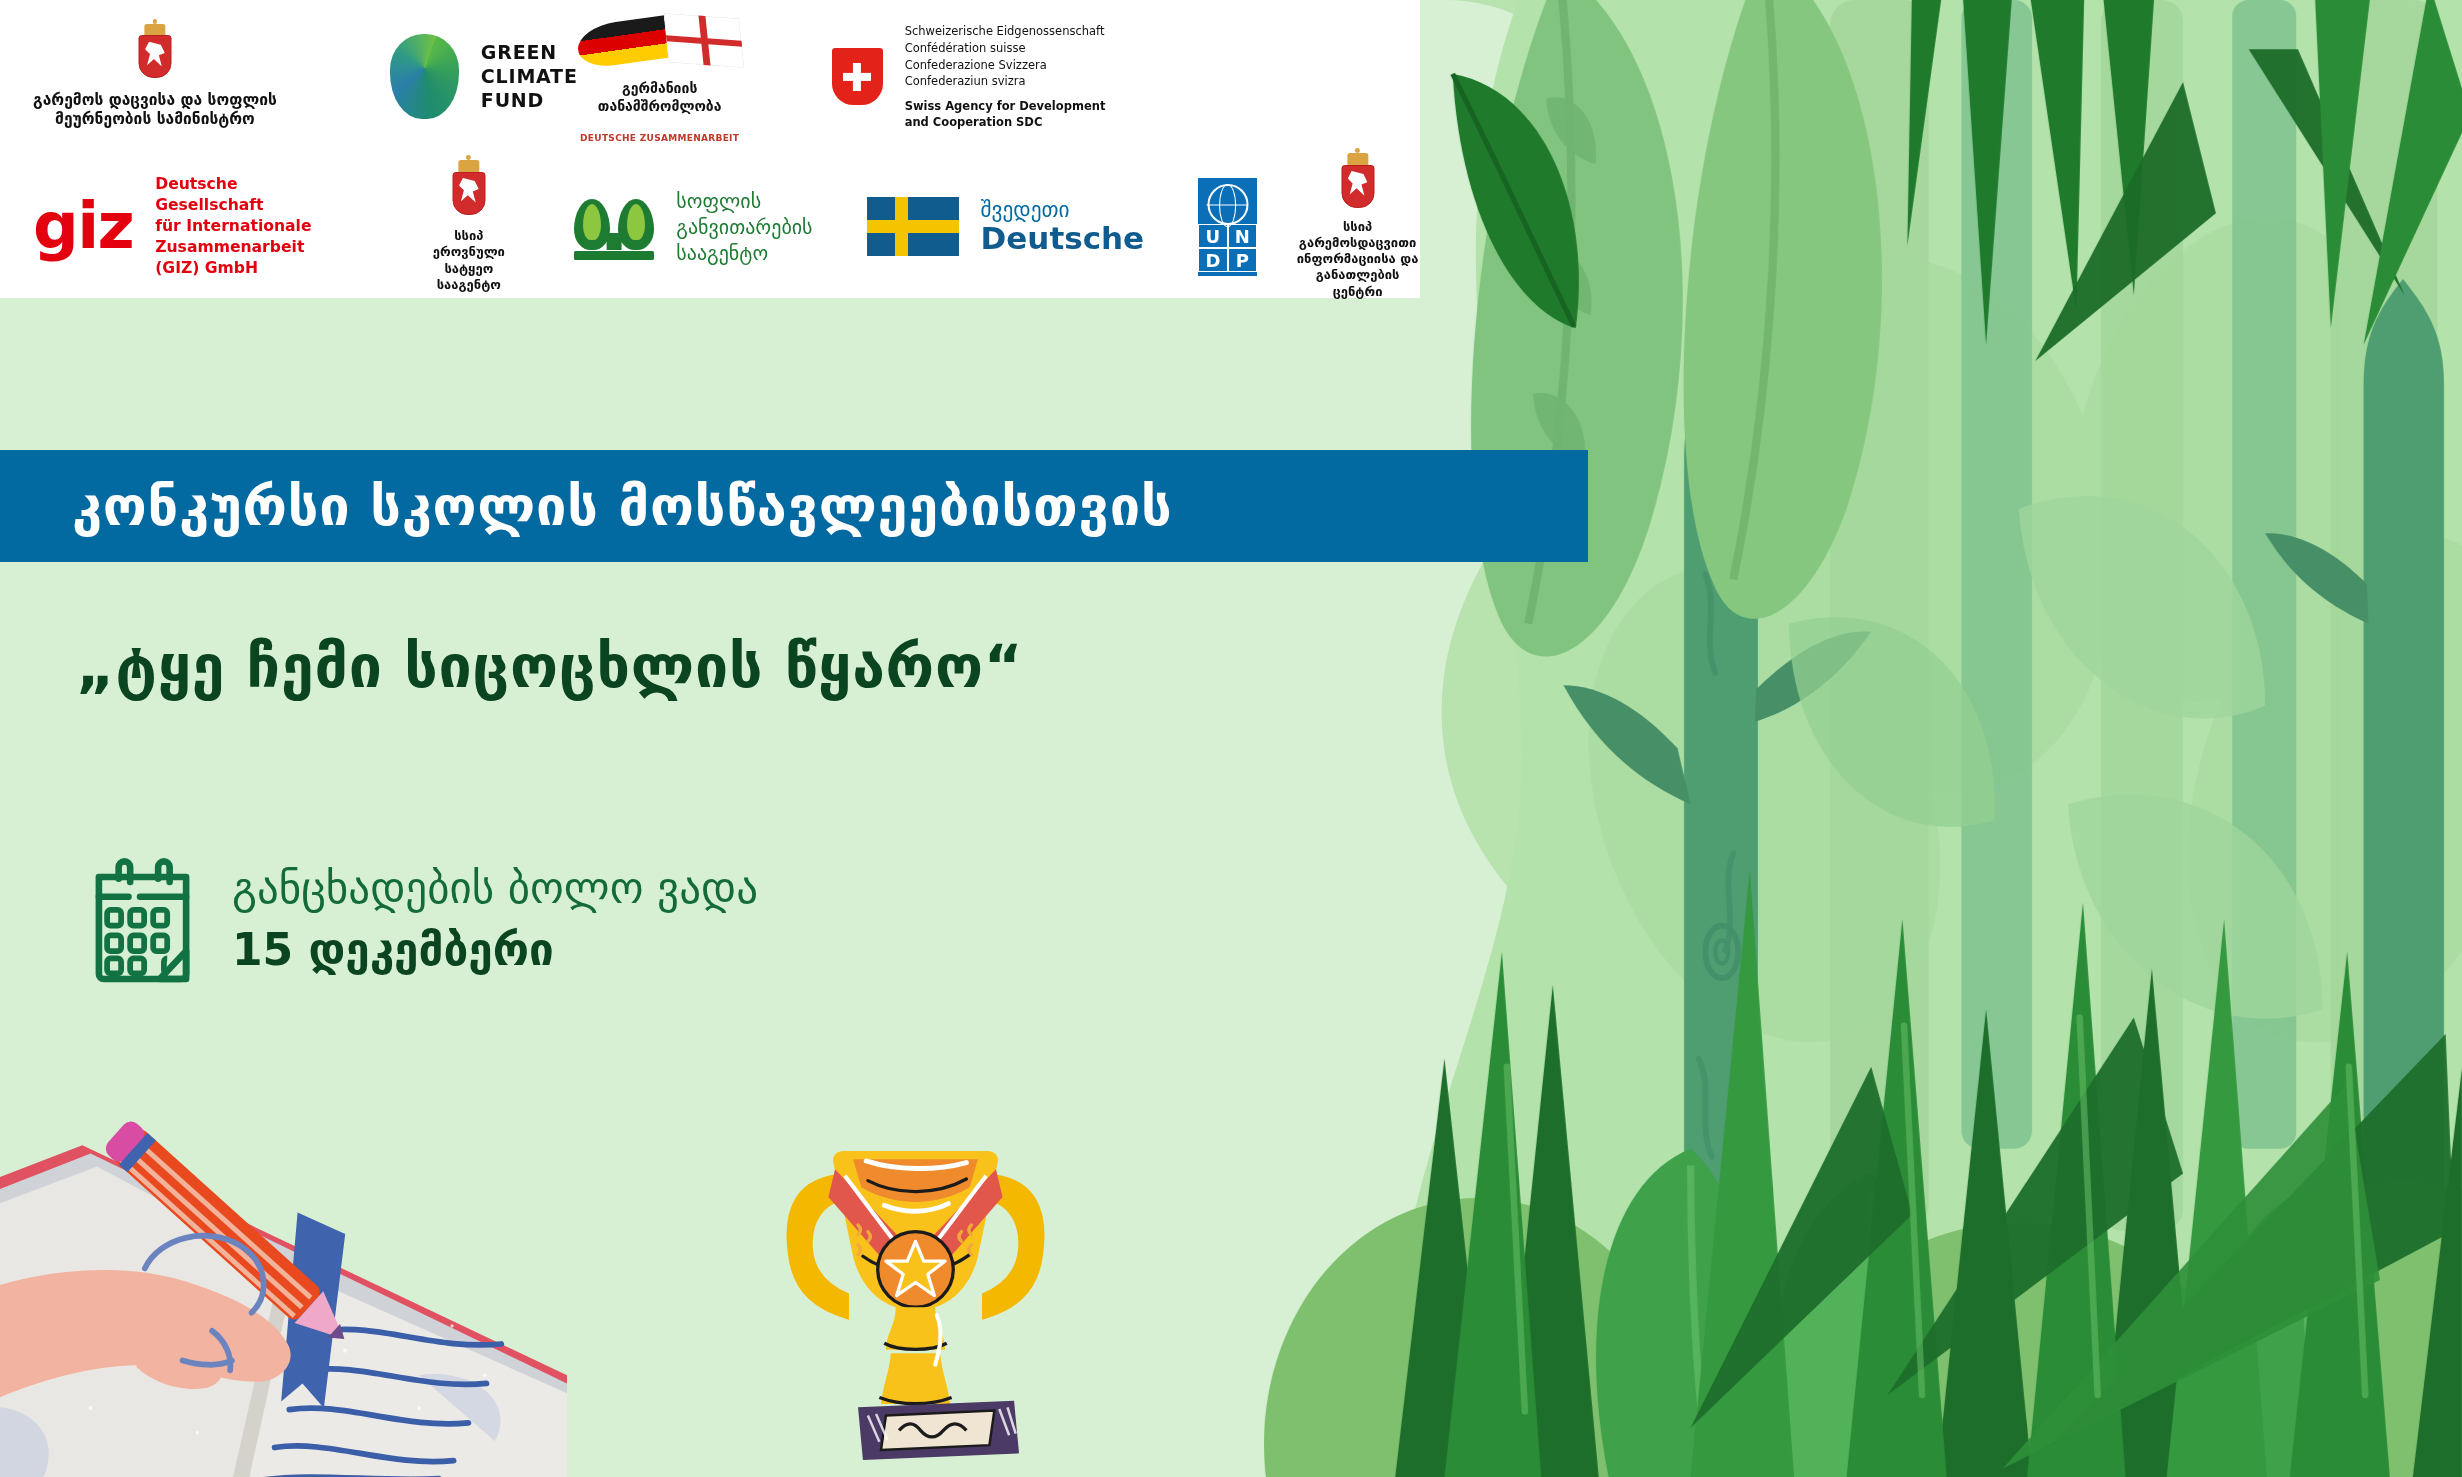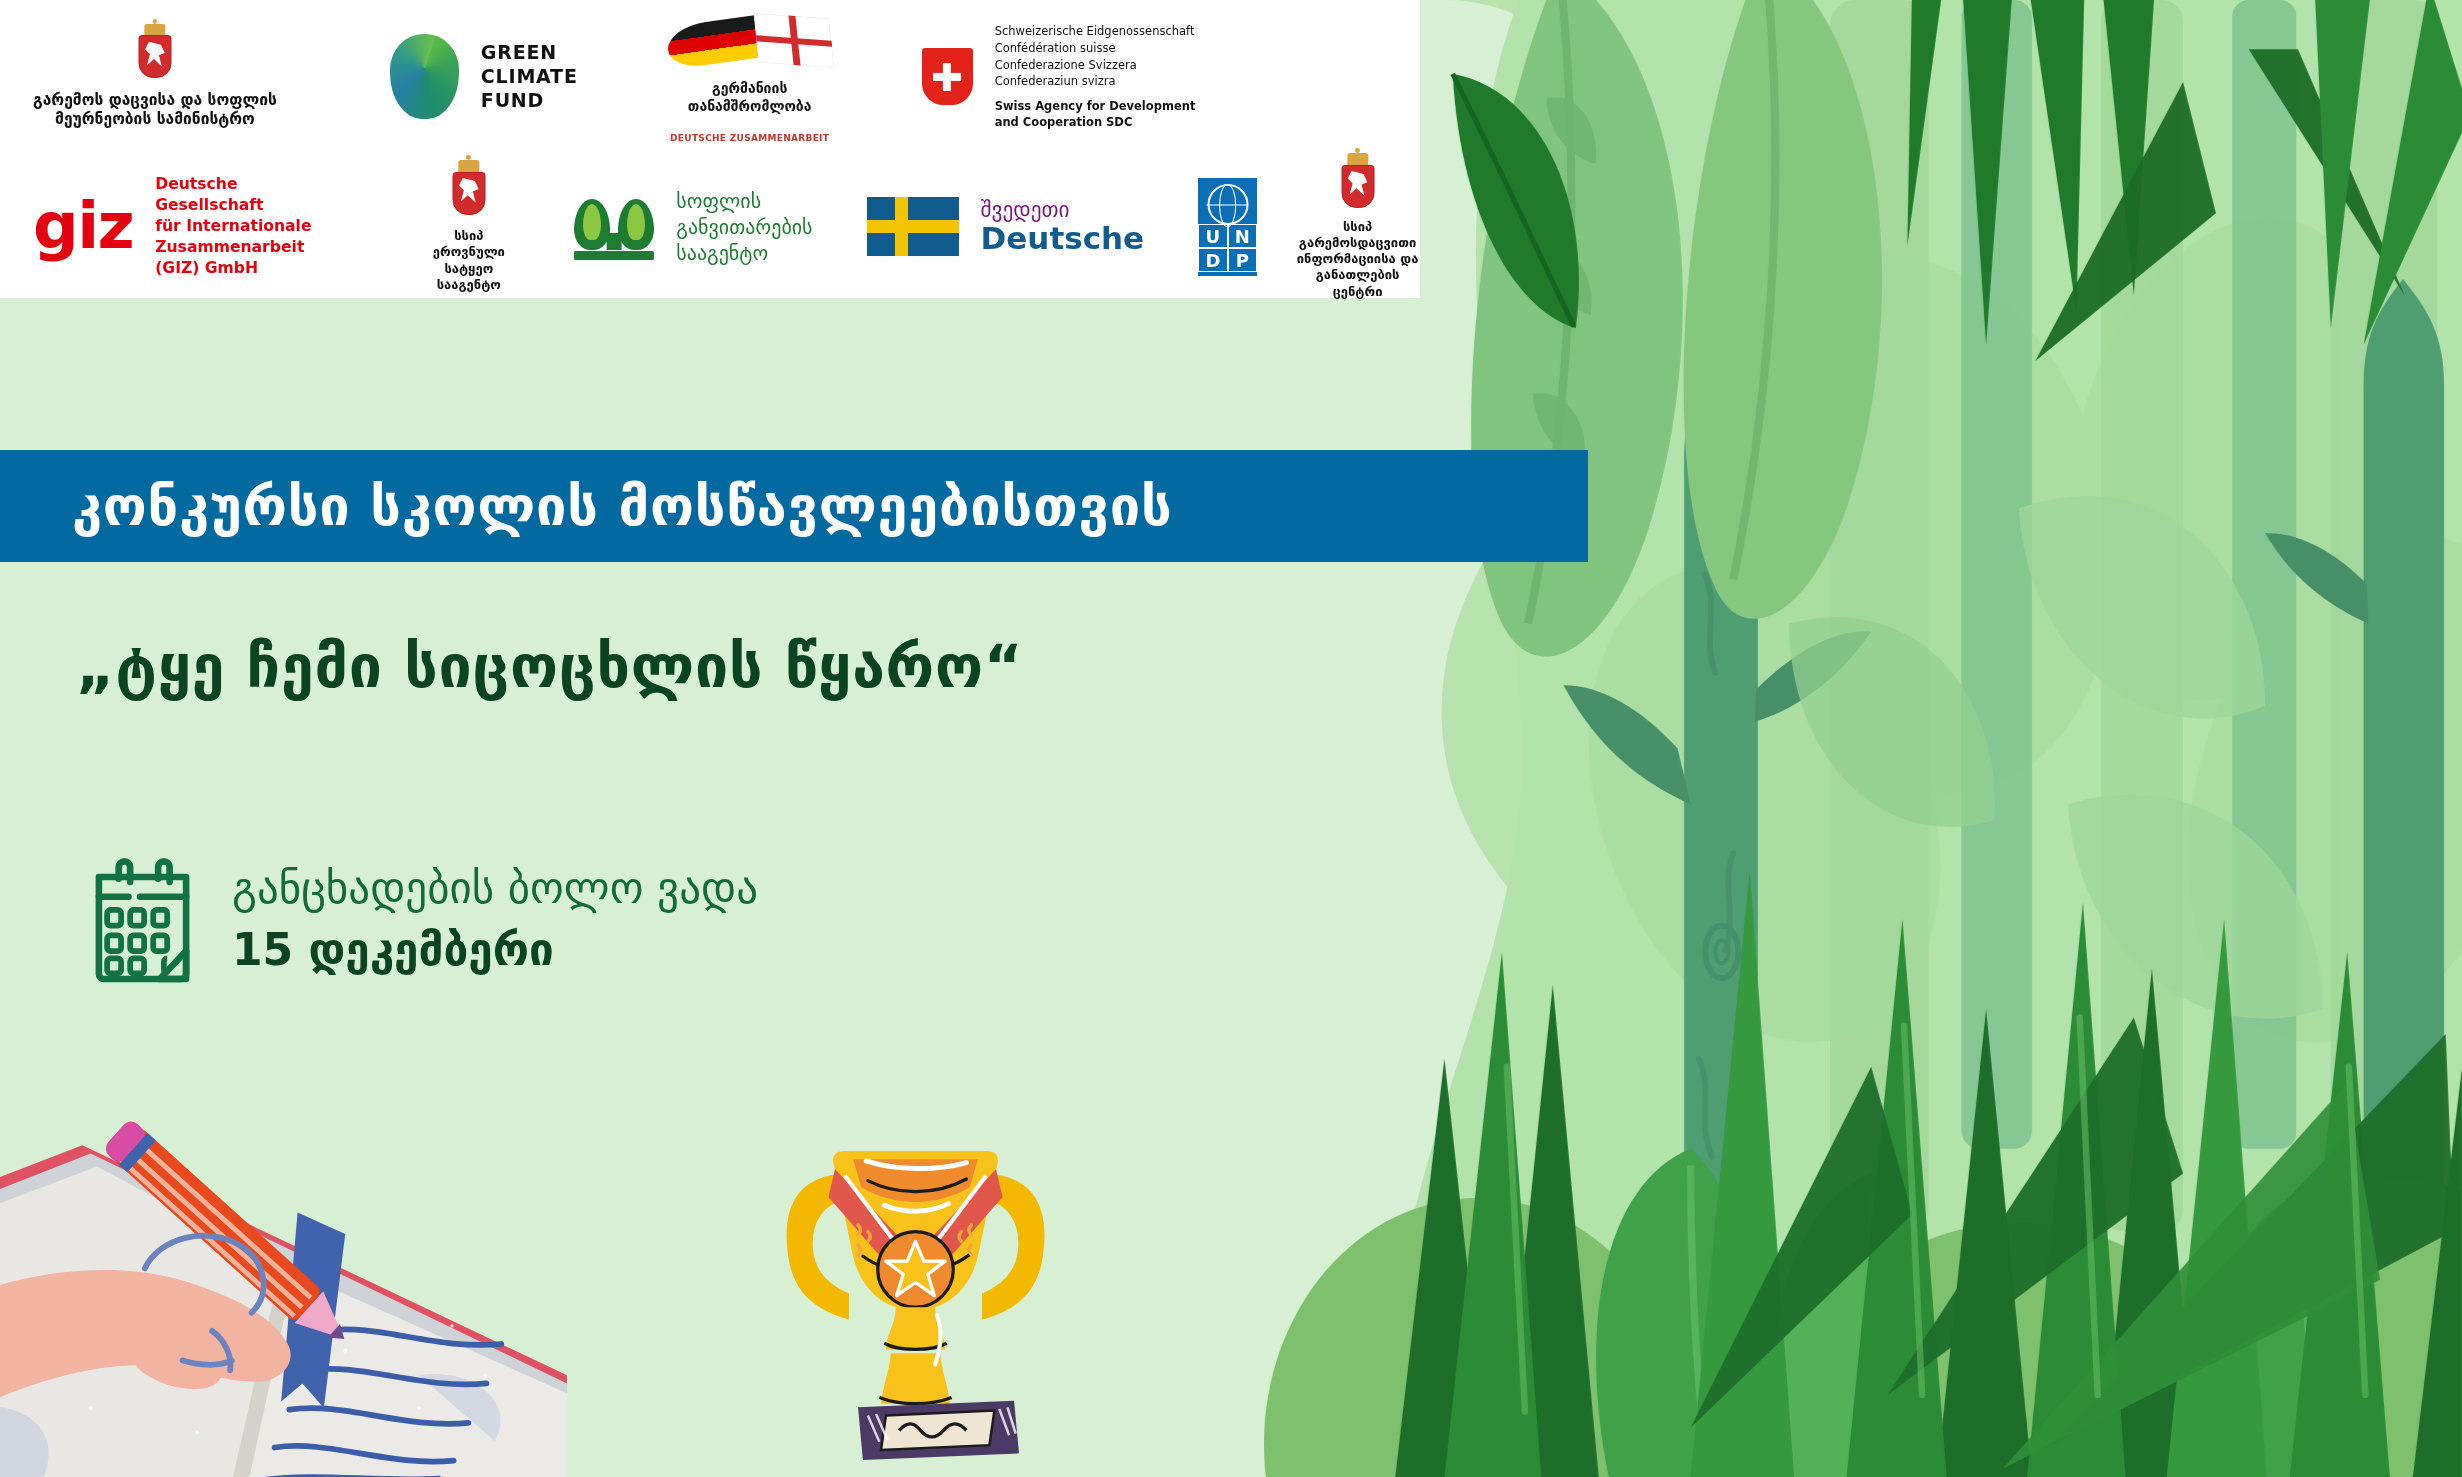--- a/index.html
+++ b/index.html
@@ -128,21 +128,21 @@
     width:14.8px;height:16.4px;background:#1e7b32;
   }
   .trees-mark .ground{
     position:absolute;left:0;bottom:0;width:80px;height:9px;background:#1e7b32;border-radius:1.6px;
   }
 
   
   .se-flag{position:relative;width:92px;height:59px;background:#115c8e;}
   .se-flag:before{content:"";position:absolute;left:28px;top:0;width:13px;height:100%;background:#f5c400;}
   .se-flag:after{content:"";position:absolute;left:0;top:23px;width:100%;height:13px;background:#f5c400;}
-  .se-t1{color:#701a75;font-size:21.3px;line-height:1.1;}
+  .se-t1{color:#0369a1;font-size:21.3px;line-height:1.1;}
   .se-t2{color:#115c8e;font-size:31px;font-weight:700;line-height:1.1;}
 
   
   .undp{width:59px;height:98px;background:#0b6fb8;position:relative;color:#fff;}
   .undp .globe{
     position:absolute;top:6.6px;left:50%;transform:translateX(-50%);
     width:41px;height:41px;border-radius:50%;border:2.5px solid #fff;
   }
   .undp .globe:before{
     content:"";position:absolute;left:50%;top:-2.5px;transform:translateX(-50%);
@@ -360,21 +360,21 @@
           <div class="arms">
             <div class="crown"></div>
               <div class="shield"></div>
               <div class="rider"></div>
           </div>
           <div class="logo-txt" style="font-size:15.6px;font-weight:700;text-align:center;margin-top:8.2px;">გარემოს დაცვისა და სოფლის
 მეურნეობის სამინისტრო</div>
         </div>
       </div>
 
-      <div class="logo" style="margin-right:90px;">
+      <div class="logo" style="">
         <div class="gcf-gem"></div>
         <div class="logo-txt" style="font-size:19px;font-weight:600;letter-spacing:0.8px;">GREEN
 CLIMATE
 FUND</div>
       </div>
 
       <div class="logo-cap" style="margin-right:90px;">
         <div class="flagribbon">
           <div class="de"></div>
             <div class="ge"></div>

